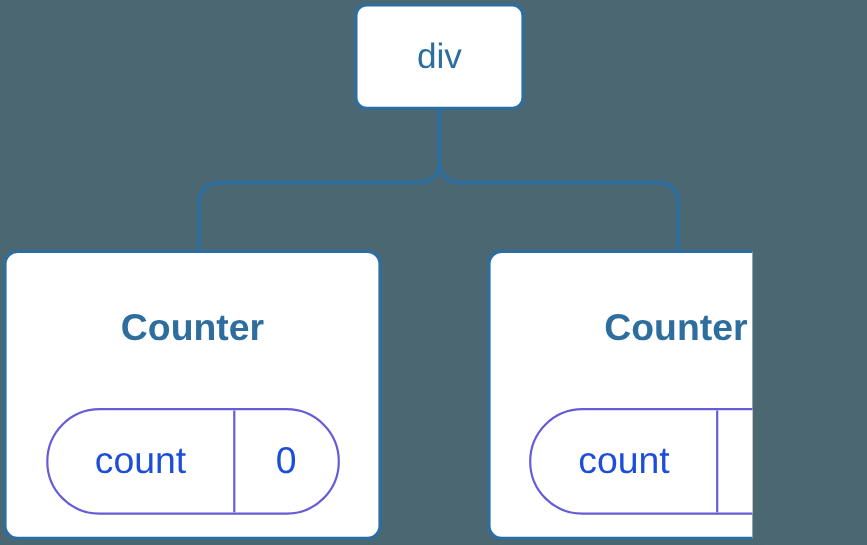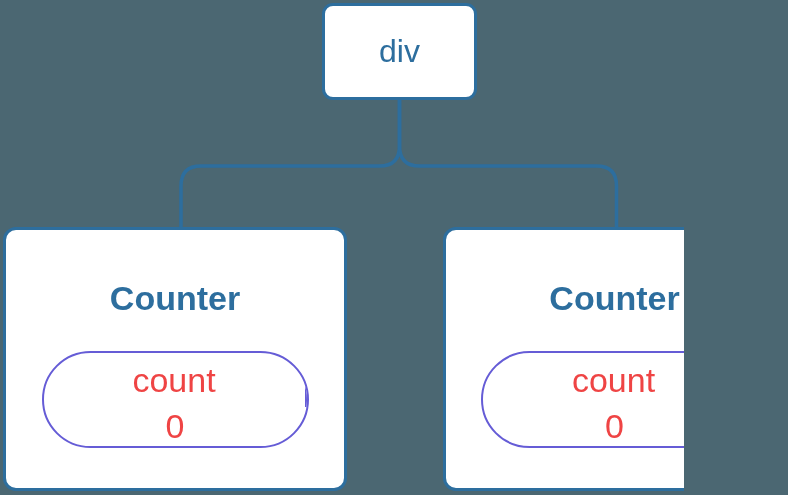--- a/index.html
+++ b/index.html
@@ -41,31 +41,30 @@
   .card-left  { left: 3px;   width: 344px; }
   .card-right { left: 443px; width: 343px; }
 
   .card-title {
     margin: 48px 0 0 0;
     font-size: 34px; font-weight: 700; line-height: 40px;
     color: #2D6E9E;
   }
 
   .state-pill {
-    margin-top: 33px;
+    margin-top: 53px;
     width: 267px; height: 97px;
     box-sizing: border-box;
     border: 2.5px solid #655CD6;
     border-radius: 48.5px;
     display: flex;
     overflow: hidden;
-    color: #ef4444;
+    color: #1d4ed8;
     font-size: 34px;
     background: #FFFFFF;
-    flex-direction: column;
   }
   .state-key {
     flex: 1.82;
     display: flex; align-items: center; justify-content: center;
     border-right: 2.5px solid #655CD6;
   }
   .state-value {
     flex: 1;
     display: flex; align-items: center; justify-content: center;
   }

